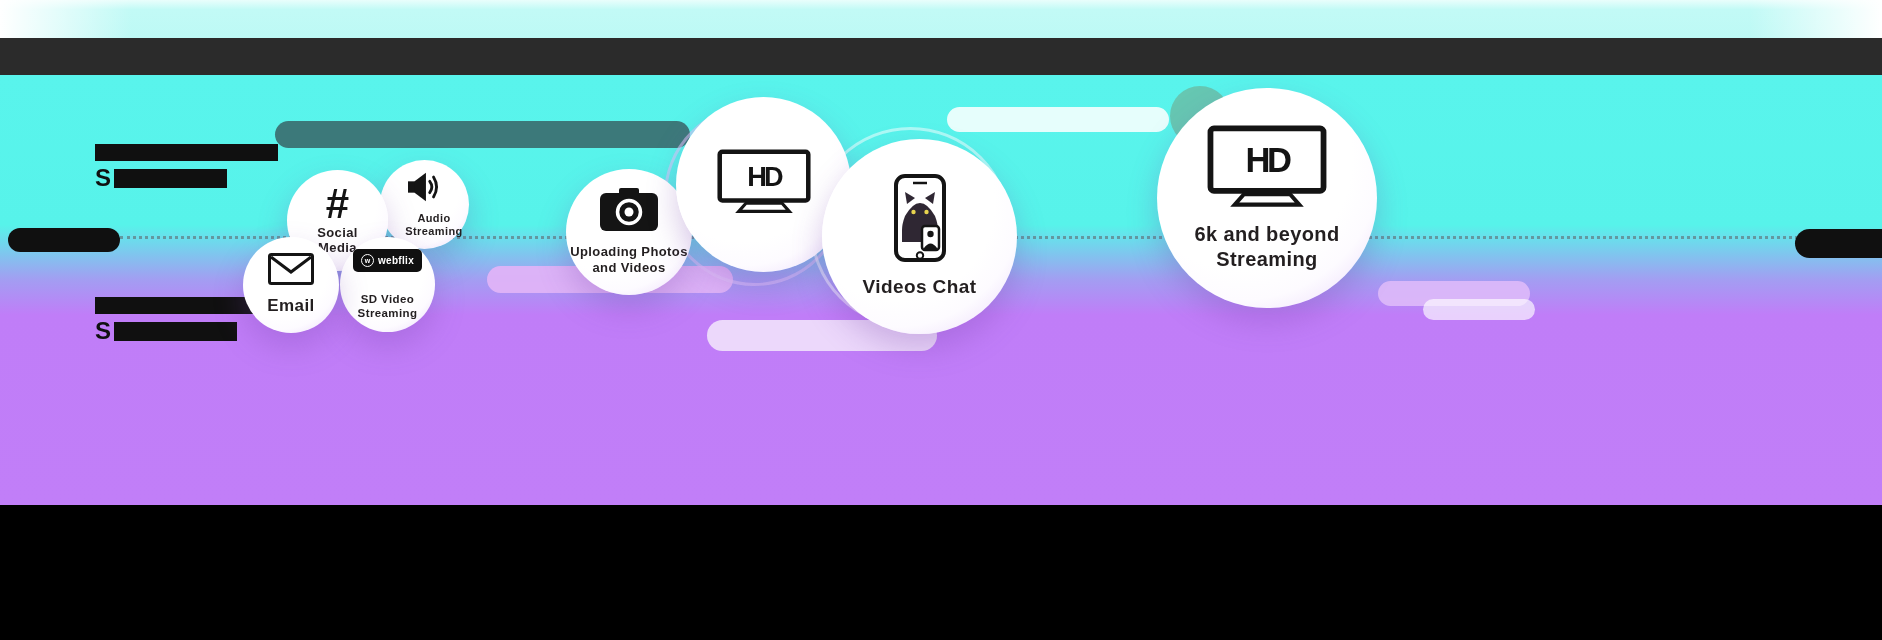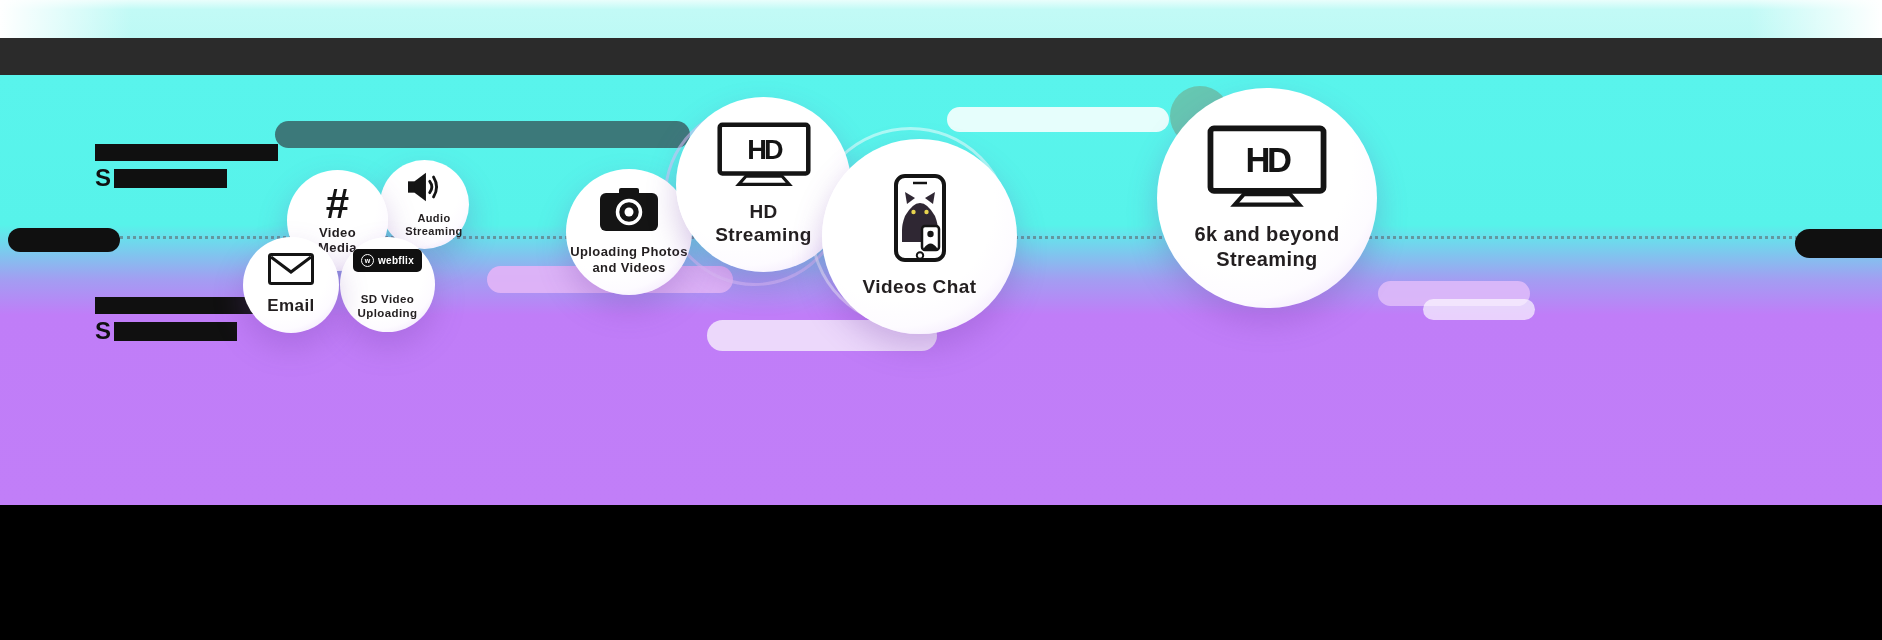--- a/index.html
+++ b/index.html
@@ -125,41 +125,41 @@
       <svg width="46" height="32" viewBox="0 0 46 32">
         <rect x="1.5" y="1.5" width="43" height="29" rx="2" fill="#ffffff" stroke="#141414" stroke-width="3"></rect>
         <path d="M3 4 L23 19 L43 4" fill="none" stroke="#141414" stroke-width="3"></path>
       </svg>
     </span>
     <span class="label">Email</span>
   </div>
 
   <div class="bubble b-social">
     <span class="hash">#</span>
-    <span class="label">Video Media</span>
+    <span class="label">Social Media</span>
   </div>
 
   <div class="bubble b-audio">
     <span>
       <svg width="34" height="32" viewBox="0 0 36 32">
         <rect x="0" y="10" width="8" height="12" fill="#141414"></rect>
         <polygon points="7,10 19,1 19,31 7,22" fill="#141414"></polygon>
         <path d="M23 10 Q27.5 16 23 22" fill="none" stroke="#141414" stroke-width="3" stroke-linecap="round"></path>
         <path d="M27 5.5 Q33.5 16 27 26.5" fill="none" stroke="#141414" stroke-width="3" stroke-linecap="round"></path>
       </svg>
     </span>
     <span class="label">Audio Streaming</span>
   </div>
 
   <div class="bubble b-sd">
     <div class="webflix-logo">
       <span class="wf-mark">w</span>
       <span class="wf-text">webflix</span>
     </div>
-    <span class="label">SD Video Uploading</span>
+    <span class="label">SD Video Streaming</span>
   </div>
 
   <div class="bubble b-upload">
     <span>
       <svg width="58" height="46" viewBox="0 0 58 46">
         <rect x="19" y="0" width="20" height="9" rx="2" fill="#141414"></rect>
         <rect x="0" y="5" width="58" height="38" rx="6" fill="#141414"></rect>
         <circle cx="29" cy="24" r="11.5" fill="none" stroke="#ffffff" stroke-width="3.5"></circle>
         <circle cx="29" cy="24" r="4.5" fill="#ffffff"></circle>
       </svg>
@@ -168,21 +168,20 @@
   </div>
 
   <div class="bubble b-hd">
     <span>
       <svg width="94" viewBox="0 0 104 74">
         <rect x="3" y="3" width="98" height="54" rx="3" fill="#ffffff" stroke="#141414" stroke-width="5"></rect>
         <text x="52" y="41" text-anchor="middle" class="tv-text">HD</text>
         <path d="M32 60 L72 60 L80 69 L24 69 Z" fill="#ffffff" stroke="#141414" stroke-width="3.5"></path>
       </svg>
     </span>
-    <span class="label">HD Streaming</span>
   </div>
 
   <div class="bubble b-video">
     <span>
       <svg width="52" height="88" viewBox="0 0 52 88">
         <rect x="2" y="2" width="48" height="84" rx="9" fill="#ffffff" stroke="#141414" stroke-width="4"></rect>
         <line x1="19" y1="9" x2="33" y2="9" stroke="#141414" stroke-width="2.5"></line>
         <polygon points="13,30 11,18 21,24" fill="#2f2733"></polygon>
         <polygon points="39,30 41,18 31,24" fill="#2f2733"></polygon>
         <path d="M11 42 q15 -26 30 0 q3 8 3 14 l0 12 l-36 0 l0 -12 q0 -6 3 -14 z" fill="#2f2733"></path>

